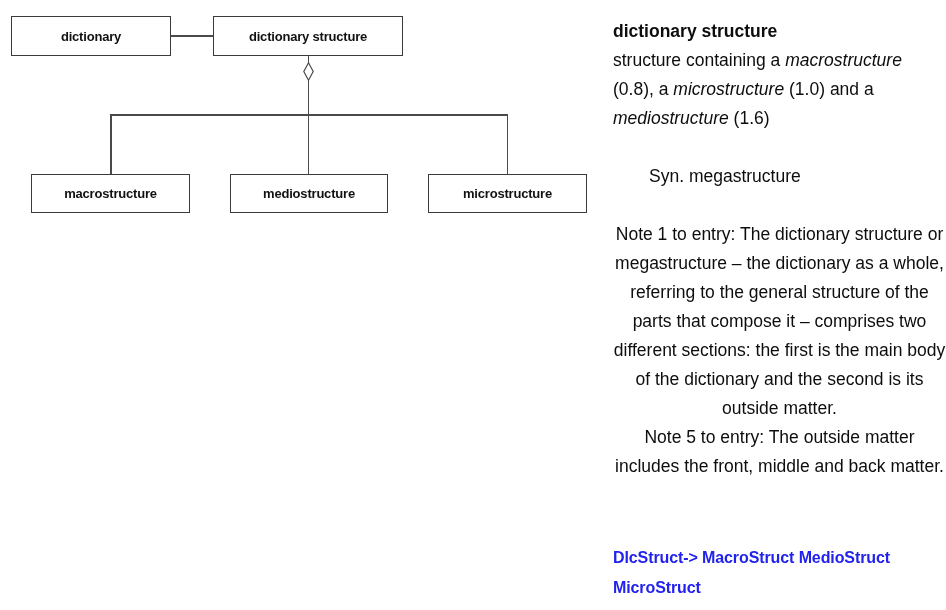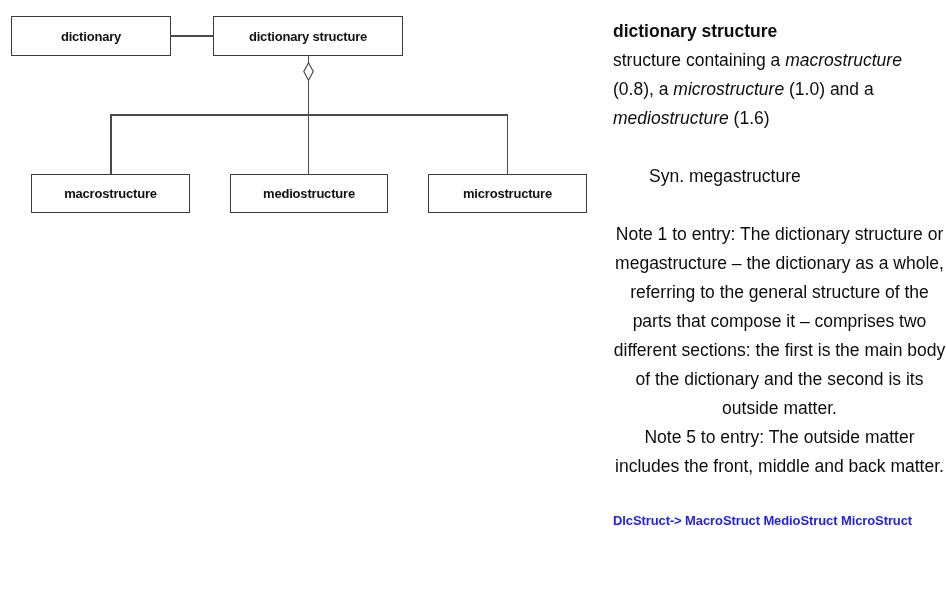--- a/index.html
+++ b/index.html
@@ -89,23 +89,24 @@
     line-height: 29px;
   }
   #entry-definition { line-height: 29px; }
   #entry-definition .term-italic { font-style: italic; }
   .block-gap { height: 29px; }
   #entry-synonym { line-height: 29px; margin-left: 36px; }
   .entry-note { line-height: 29px; text-align: center; }
   #entry-code {
     color: #2222ee;
     font-weight: bold;
-    font-size: 13px;
-    line-height: 22px;
+    font-size: 16px;
+    line-height: 30px;
     letter-spacing: -0.1px;
+    margin-top: 33px;
   }
 </style>
 </head>
 <body>
 
 <div id="diagram-pane">
 
   <div class="conn conn-h" id="link-dict-dictstruct"></div>
   <div class="conn conn-v" id="link-stem-top"></div>
   <div class="conn conn-v" id="link-stem-bottom"></div>

